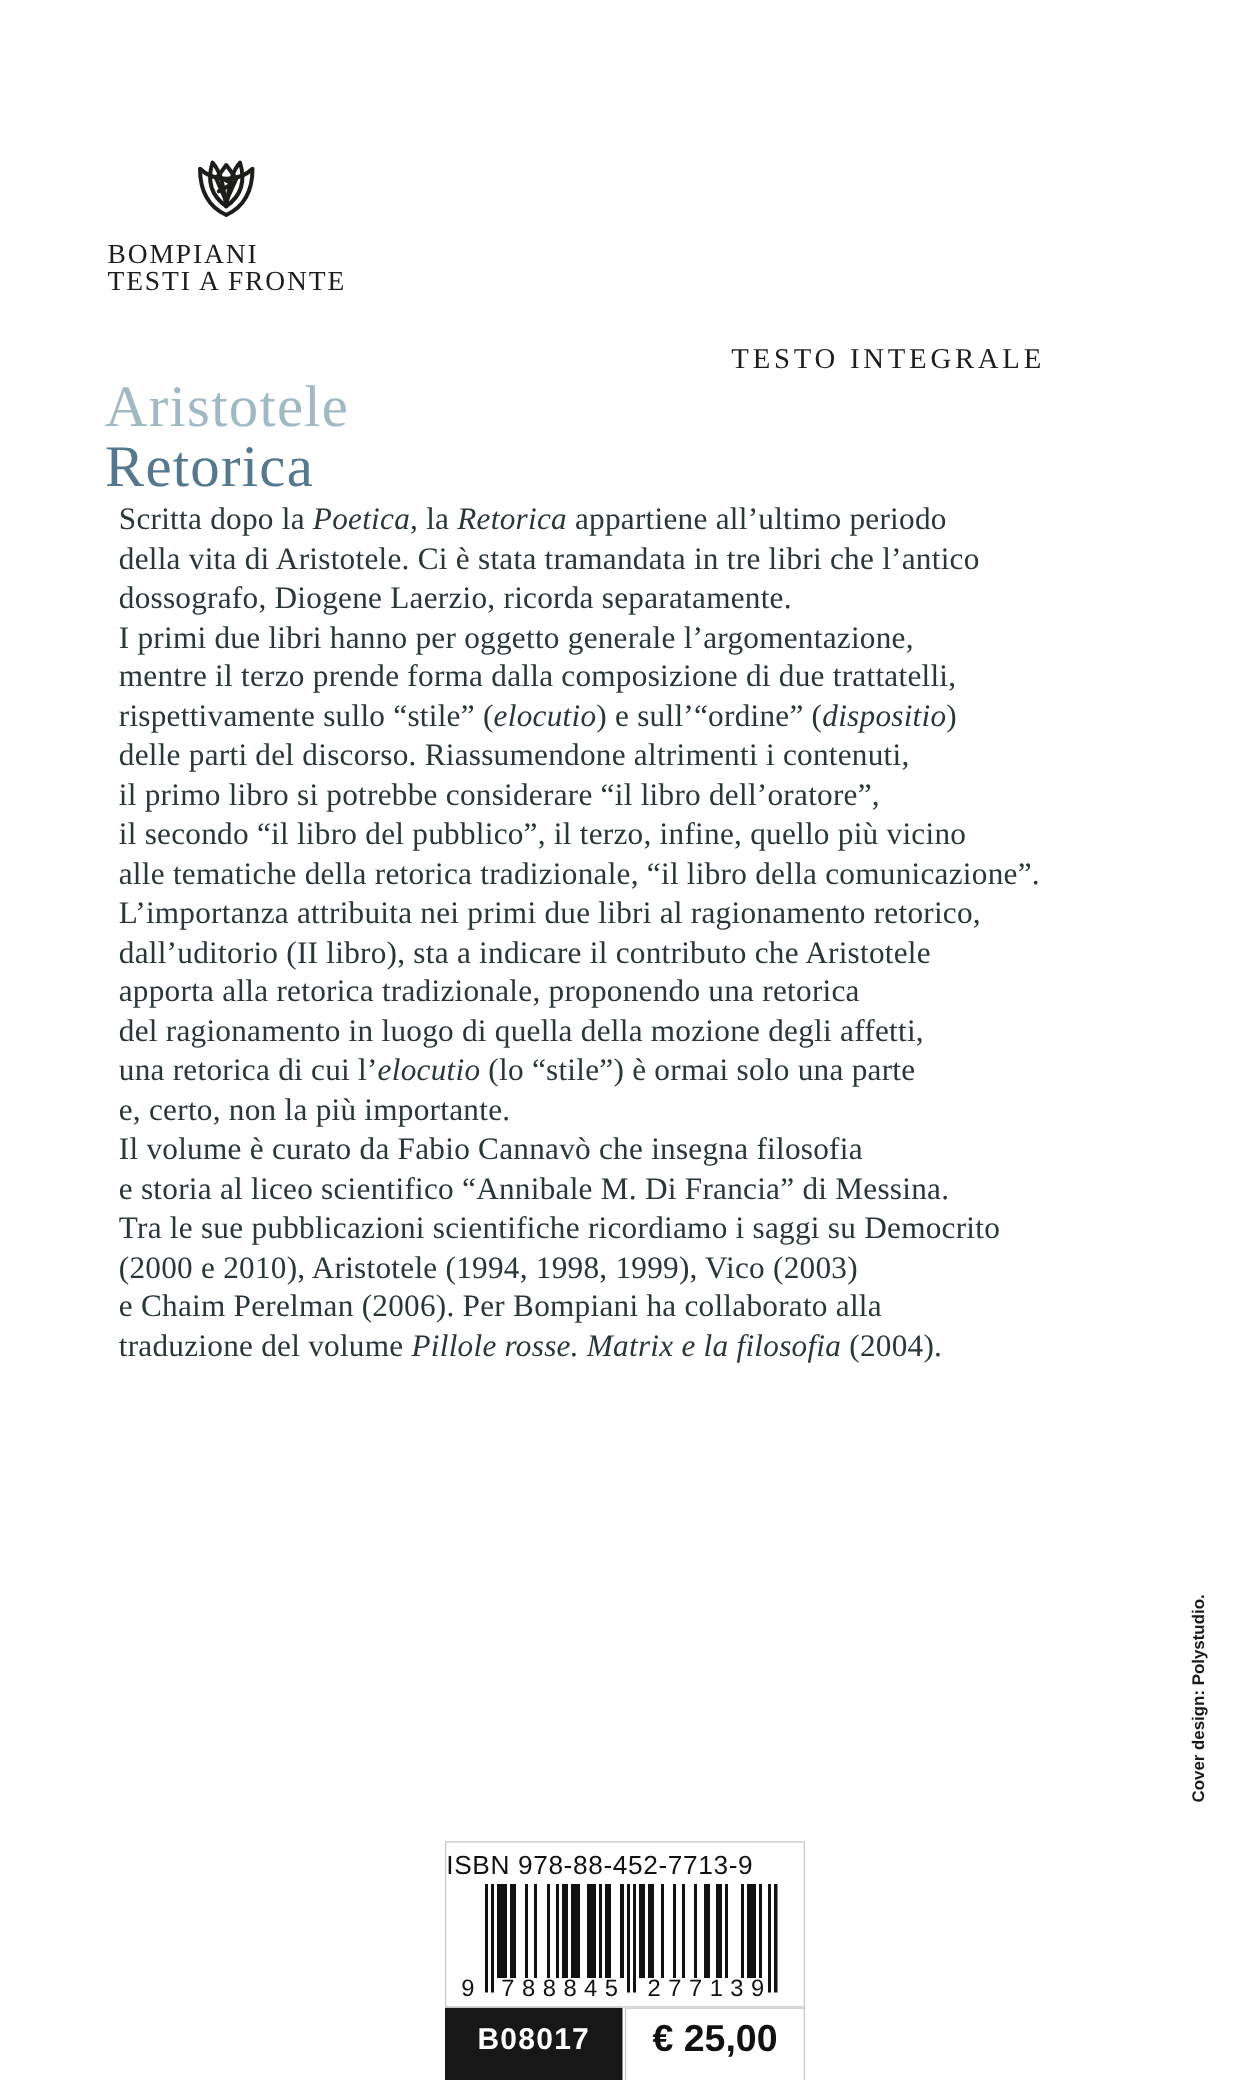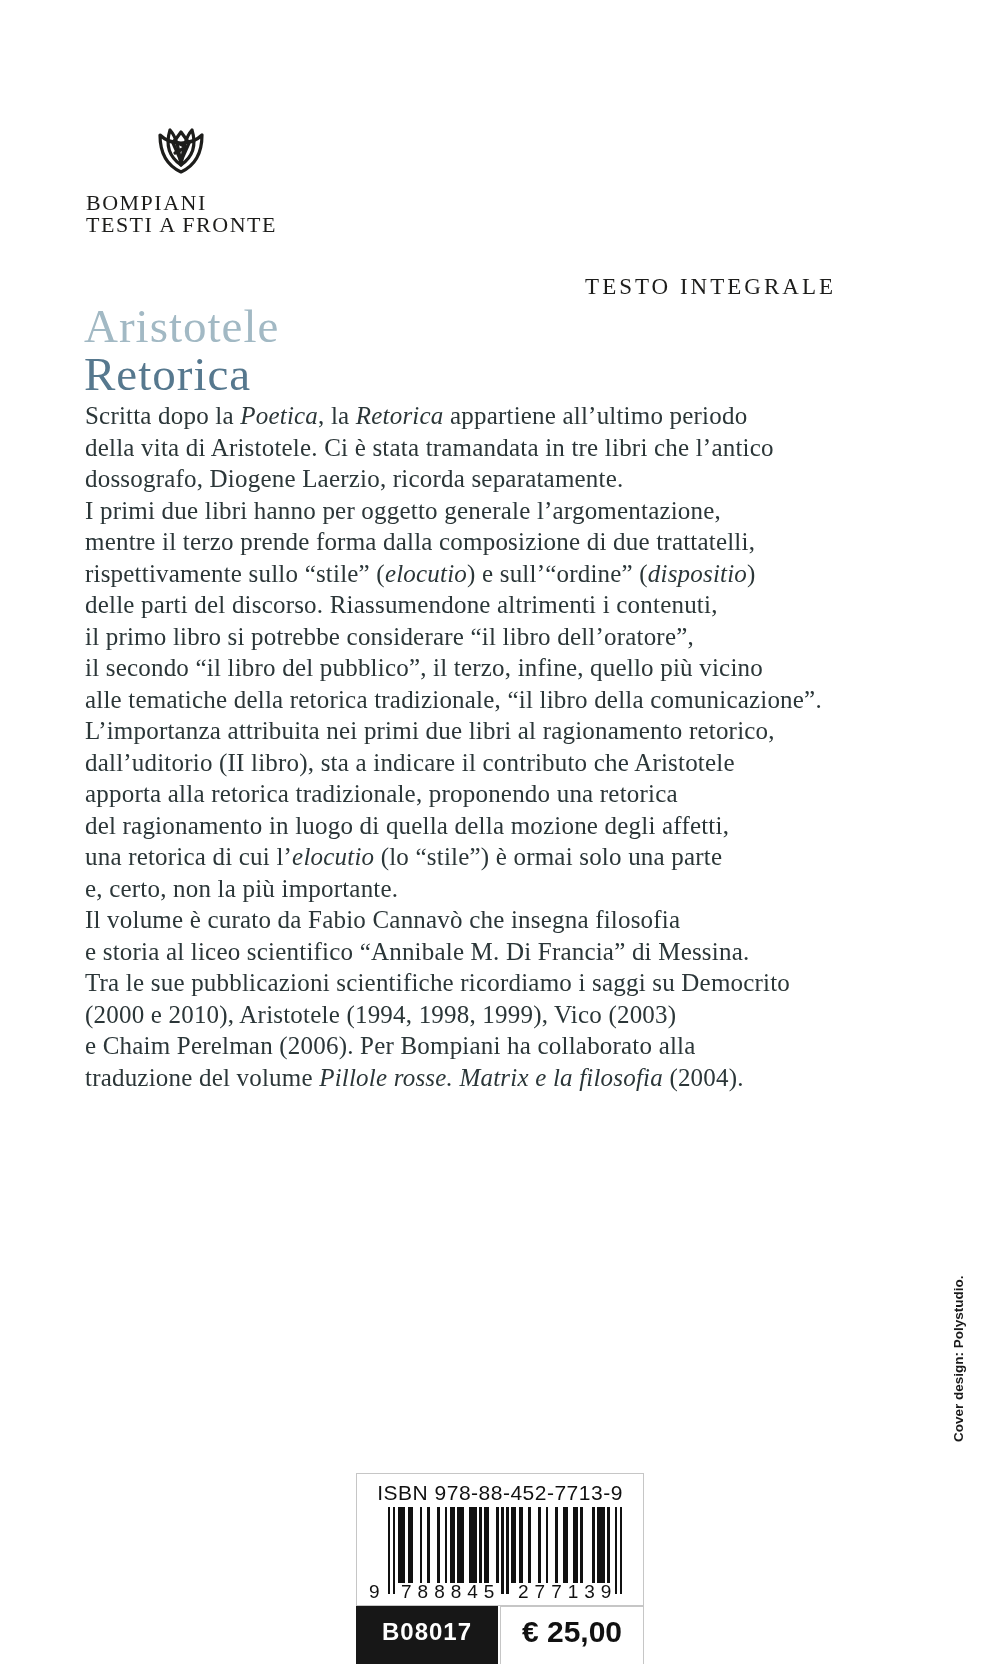--- a/index.html
+++ b/index.html
@@ -54,21 +54,21 @@
     right: 164px; top: 274px;
     font-size: 23px;
     letter-spacing: 3px;
     color: #1d1d1b;
     white-space: nowrap;
   }
 
   
   .description {
     position: absolute;
-    left: 85px; top: 400px;
+    left: 95px; top: 400px;
     width: 860px;
     font-size: 25px;
     color: #2b3638;
   }
   .description .line {
     line-height: 31.5px;
     white-space: nowrap;
     letter-spacing: 0.2px;
   }
   .description .it { font-style: italic; }
@@ -95,21 +95,20 @@
   }
   .ticket-box {
     position: relative;
     width: 288px; height: 133px;
     background: #fff;
     border: 1px solid #c6c6c6;
   }
   .isbn {
     position: absolute;
     left: 0; top: 7px; width: 100%;
-    text-align: center;
     font-family: "Liberation Sans", sans-serif;
     font-size: 21px;
     letter-spacing: 0.5px;
     color: #111;
     white-space: nowrap;
   }
   .ean-svg {
     position: absolute;
     left: 31px; top: 33px;
   }

